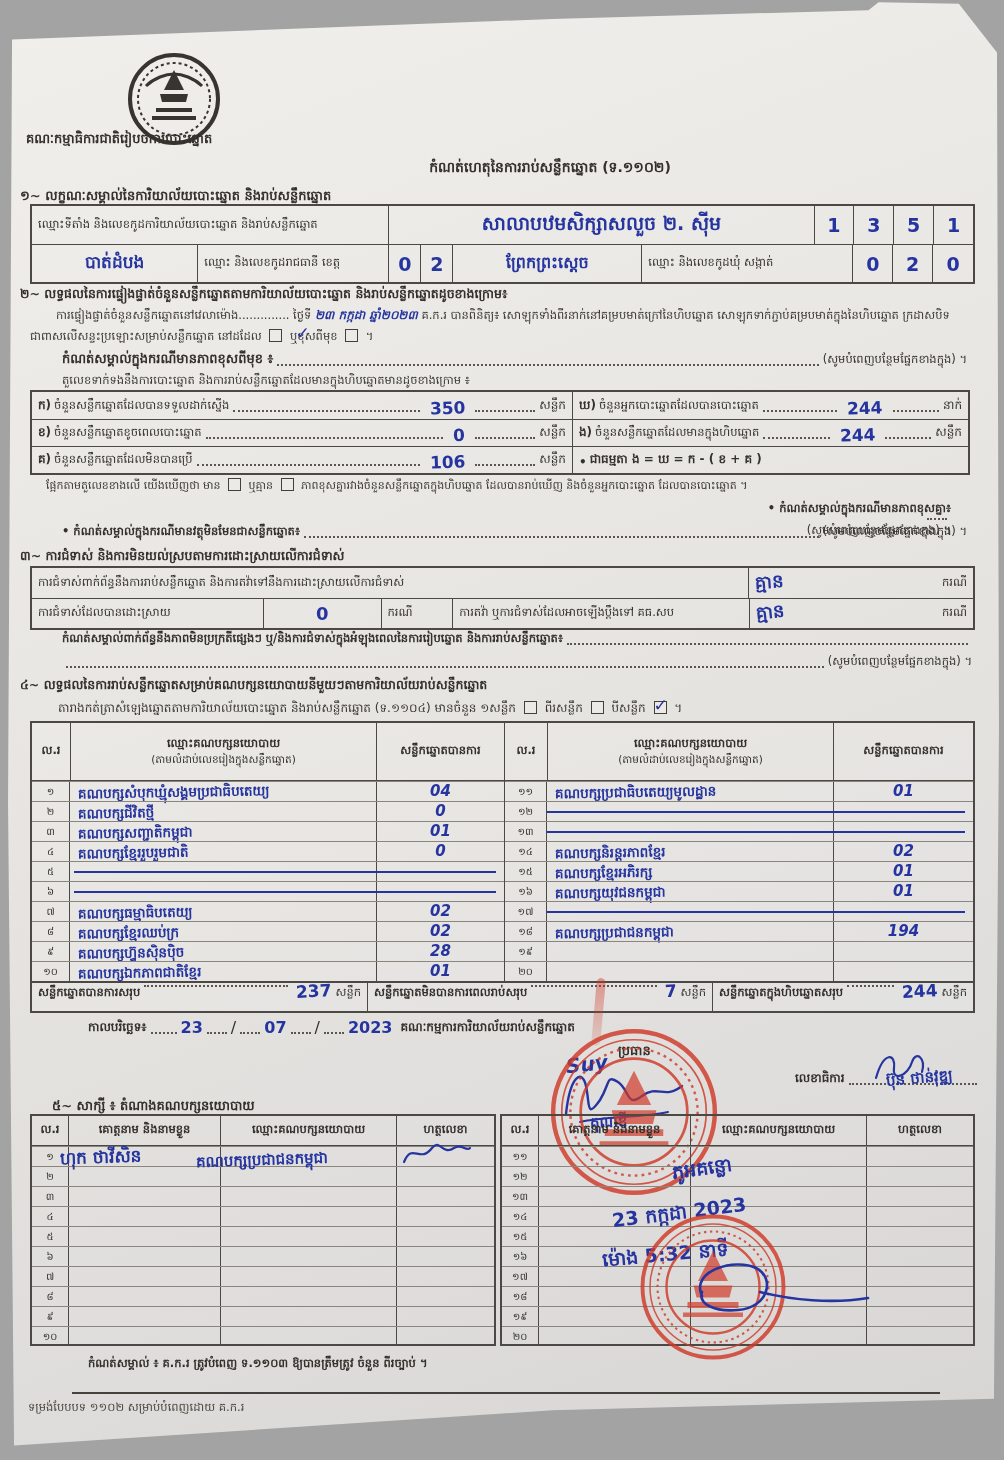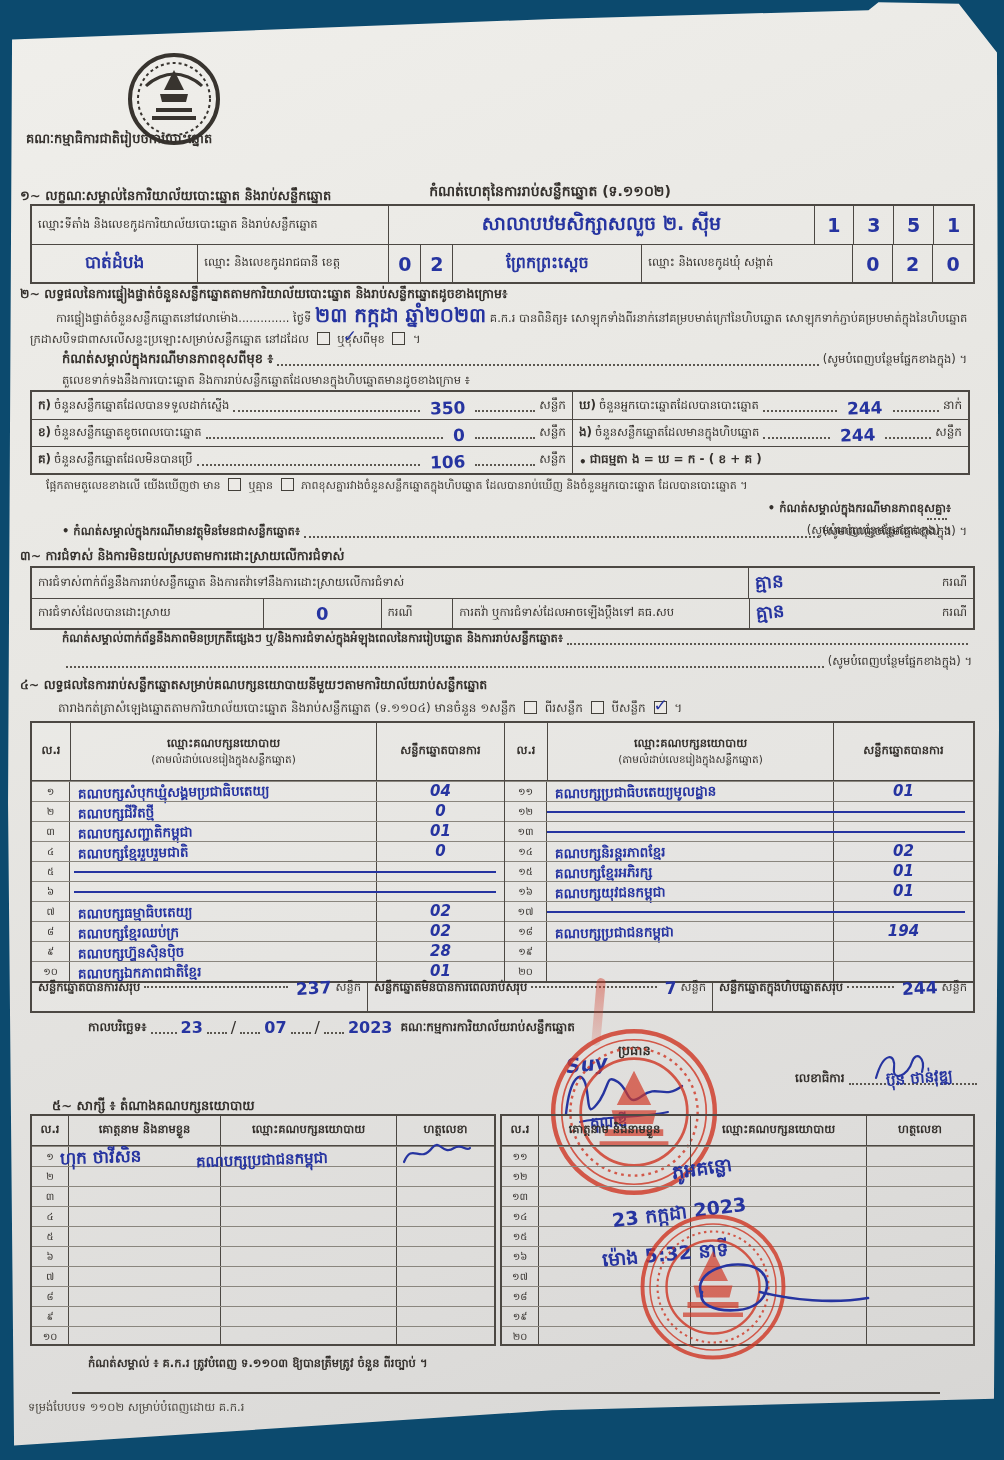--- a/index.html
+++ b/index.html
@@ -1,17 +1,17 @@
 <!DOCTYPE html>
 <html><head>
 <meta charset="utf-8">
 <style>
   * { margin:0; padding:0; box-sizing:border-box; }
   body { background:#000; font-family:"DejaVu Sans",sans-serif; }
-  .page { position:relative; width:1004px; height:1460px; background:#0c4a6e; overflow:hidden; }
+  .page { position:relative; width:1004px; height:1460px; background:#a3a3a3; overflow:hidden; }
   .paper {
     position:absolute; inset:0; color:#34302c;
     background:linear-gradient(160deg,#f0efeb 0%,#e8e7e3 38%,#dedddb 78%,#d6d5d3 100%);
     clip-path:polygon(1.2% 2.7%, 55% 1.3%, 86.5% 0.7%, 87.5% 0.15%, 95.5% 0.25%, 99.3% 3.6%, 99.5% 50%, 99% 95.8%, 55% 96.6%, 1.4% 99%, 0.8% 55%);
   }
   .abs { position:absolute; }
   .b { font-weight:bold; }
   .print { font-size:12px; color:#3a3631; }
   .small { font-size:11.5px; }
   .hw { color:#2634a0; font-weight:bold; }
@@ -50,21 +50,21 @@
   .cno { width:38px; flex:none; }
   .cname { flex:1; }
   .cvotes { width:128px; flex:none; }
   .prow { height:20px; display:flex; border-top:1px solid #8a867e; position:relative; }
   .prow:first-of-type { border-top:none; }
   .prow .cno { font-size:10px; text-align:center; padding-top:3px; border-right:1px solid #4c4843; }
   .prow .cname { font-size:13.5px; line-height:19px; padding-left:8px; white-space:nowrap; overflow:visible; transform:rotate(-1deg); }
   .prow .cvotes { border-left:1px solid #4c4843; text-align:center; font-size:15px; line-height:18px;font-style:italic; }
   .crossline { position:absolute; left:42px; right:8px; top:45%; border-top:2px solid #2634a0; }
   .t4totals { display:flex; height:30px; border-top:2px solid #4c4843; }
-  .t4totals > div { display:flex; align-items:center; padding:2px 6px 19px 6px; border-left:1px solid #4c4843; }
+  .t4totals > div { display:flex; align-items:flex-start; padding:2px 6px 19px 6px; border-left:1px solid #4c4843; }
   .t4totals > div:first-child { border-left:none; }
   .totval { font-size:17px; line-height:13px; padding:0 4px; transform:rotate(-3deg); }
   
   .t5 { border:2px solid #4c4843; height:232px; }
   .t5 .thead5 { height:30px; display:flex; border-bottom:1px solid #4c4843; text-align:center; font-size:11.5px; font-weight:bold; }
   .thead5 > div { border-left:1px solid #4c4843; display:flex; align-items:center; justify-content:center; }
   .thead5 > div:first-child { border-left:none; }
   .wrow { height:20px; display:flex; border-top:1px solid #8a867e; }
   .wrow:first-of-type { border-top:none; }
   .wrow > div { border-left:1px solid #4c4843; }
@@ -84,21 +84,21 @@
 
   <svg class="abs" style="left:126px;top:50px;" width="96" height="98" viewBox="0 0 96 98">
     <circle cx="48" cy="49" r="44" fill="none" stroke="#38342f" stroke-width="4"></circle>
     <circle cx="48" cy="49" r="36" fill="none" stroke="#38342f" stroke-width="2" stroke-dasharray="3,3"></circle>
     <path d="M48 20 L58 40 L38 40 Z M34 44 L62 44 L60 52 L36 52 Z" fill="#38342f"></path>
     <path d="M30 58 h36 v4 h-36 z M26 66 h44 v4 h-44 z" fill="#38342f"></path>
     <path d="M20 36 C28 28 40 24 48 24 M76 36 C68 28 56 24 48 24" stroke="#38342f" stroke-width="3" fill="none"></path>
   </svg>
 
   <div class="abs b" style="left:26px;top:130px;font-size:13px;">គណៈកម្មាធិការជាតិរៀបចំការបោះឆ្នោត</div>
-  <div class="abs b" style="left:200px;top:158px;width:700px;text-align:center;font-size:14px;margin-top:24px;">កំណត់ហេតុនៃការរាប់សន្លឹកឆ្នោត (ទ.១១០២)</div>
+  <div class="abs b" style="left:200px;top:158px;width:700px;text-align:center;font-size:14px;">កំណត់ហេតុនៃការរាប់សន្លឹកឆ្នោត (ទ.១១០២)</div>
 
   <div class="abs b" style="left:20px;top:187px;font-size:13px;">១~ លក្ខណៈសម្គាល់នៃការិយាល័យបោះឆ្នោត និងរាប់សន្លឹកឆ្នោត</div>
   <div class="abs t1">
     <div class="trow">
       <div class="tcell small" style="width:358px;">ឈ្មោះទីតាំង និងលេខកូដការិយាល័យបោះឆ្នោត និងរាប់សន្លឹកឆ្នោត</div>
       <div class="tcell hw hwc" style="width:427px;">សាលាបឋមសិក្សាសលួច ២. ស៊ីម</div>
       <div class="tcell hw hwc" style="width:40px;">1</div>
       <div class="tcell hw hwc" style="width:40px;">3</div>
       <div class="tcell hw hwc" style="width:40px;">5</div>
       <div class="tcell hw hwc" style="width:40px;">1</div>
@@ -112,21 +112,21 @@
       <div class="tcell small" style="width:212px;">ឈ្មោះ និងលេខកូដឃុំ សង្កាត់</div>
       <div class="tcell hw hwc" style="width:40px;">0</div>
       <div class="tcell hw hwc" style="width:40px;">2</div>
       <div class="tcell hw hwc" style="width:41px;">0</div>
     </div>
   </div>
 
   <div class="abs b" style="left:20px;top:286px;font-size:12.5px;">២~ លទ្ធផលនៃការផ្ទៀងផ្ទាត់ចំនួនសន្លឹកឆ្នោតតាមការិយាល័យបោះឆ្នោត និងរាប់សន្លឹកឆ្នោតដូចខាងក្រោម៖</div>
   <div class="abs print" style="left:30px;top:305px;width:945px;line-height:21px;text-indent:26px;font-size:11.5px;">
     <span>ការផ្ទៀងផ្ទាត់ចំនួនសន្លឹកឆ្នោតនៅវេលាម៉ោង.............. ថ្ងៃទី</span>
-    <span class="hw" style="font-size:20px;">២៣ កក្កដា ឆ្នាំ២០២៣</span>
+    <span class="hw" style="font-size:12px;font-style:italic;">២៣ កក្កដា ឆ្នាំ២០២៣</span>
     <span>គ.ក.រ បានពិនិត្យ៖ សោឡុកទាំងពីរនាក់នៅគម្របមាត់ក្រៅនៃហិបឆ្នោត សោឡុកទាក់ភ្ជាប់គម្របមាត់ក្នុងនៃហិបឆ្នោត ក្រដាសបិទជាពាសលើសន្ទះប្រឡោះសម្រាប់សន្លឹកឆ្នោត នៅដដែល</span>
     <span class="cb checked"></span>
     <span>ឬខុសពីមុខ</span>
     <span class="cb"></span>
     <span>។</span>
   </div>
   <div class="abs flexline" style="left:62px;top:350px;width:905px;">
     <span class="b" style="font-size:13px;">កំណត់សម្គាល់ក្នុងករណីមានភាពខុសពីមុខ ៖</span>
     <span class="dotfill"></span>
     <span class="small">(សូមបំពេញបន្ថែមផ្នែកខាងក្នុង) ។</span>

